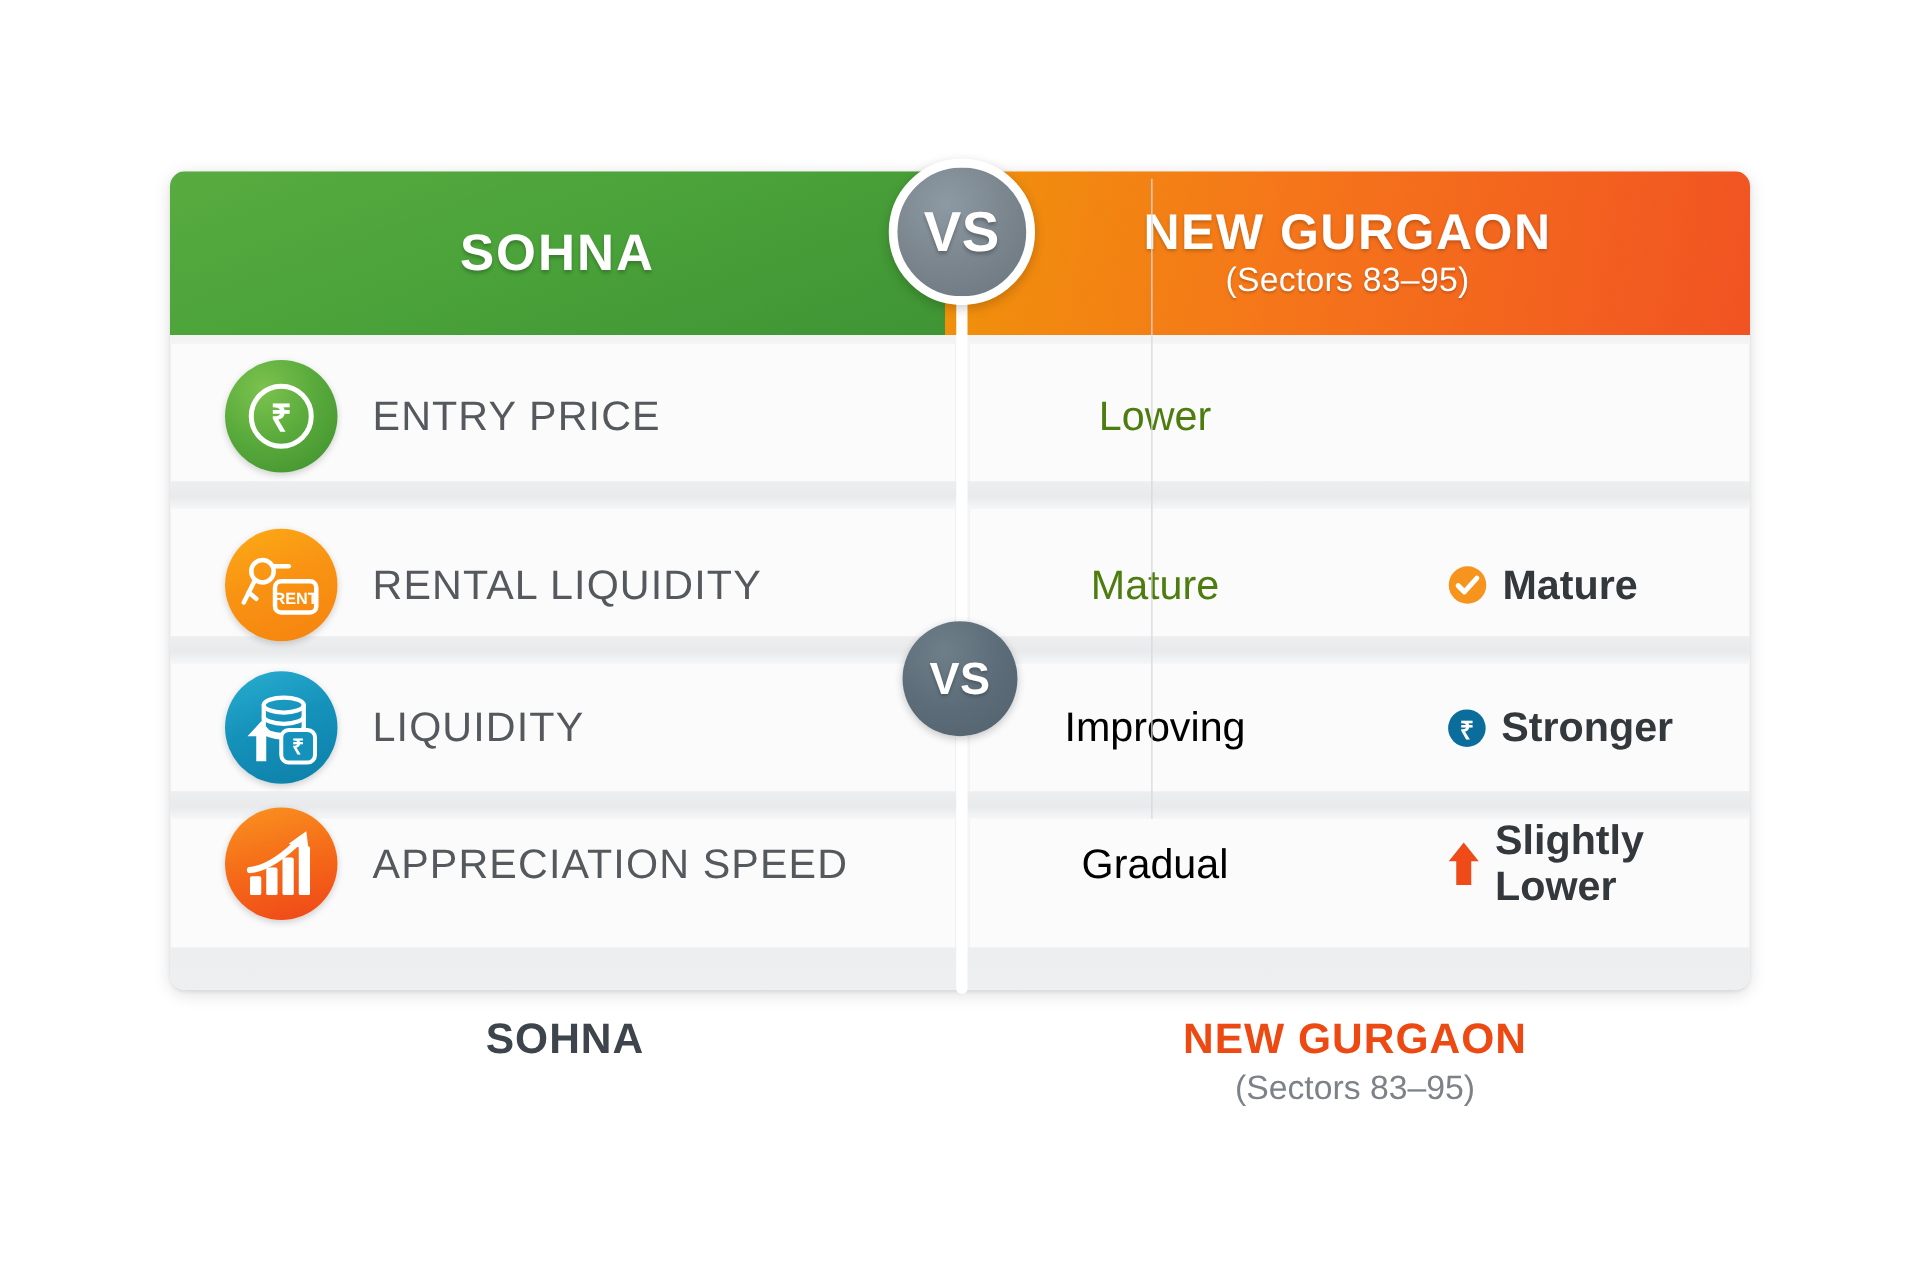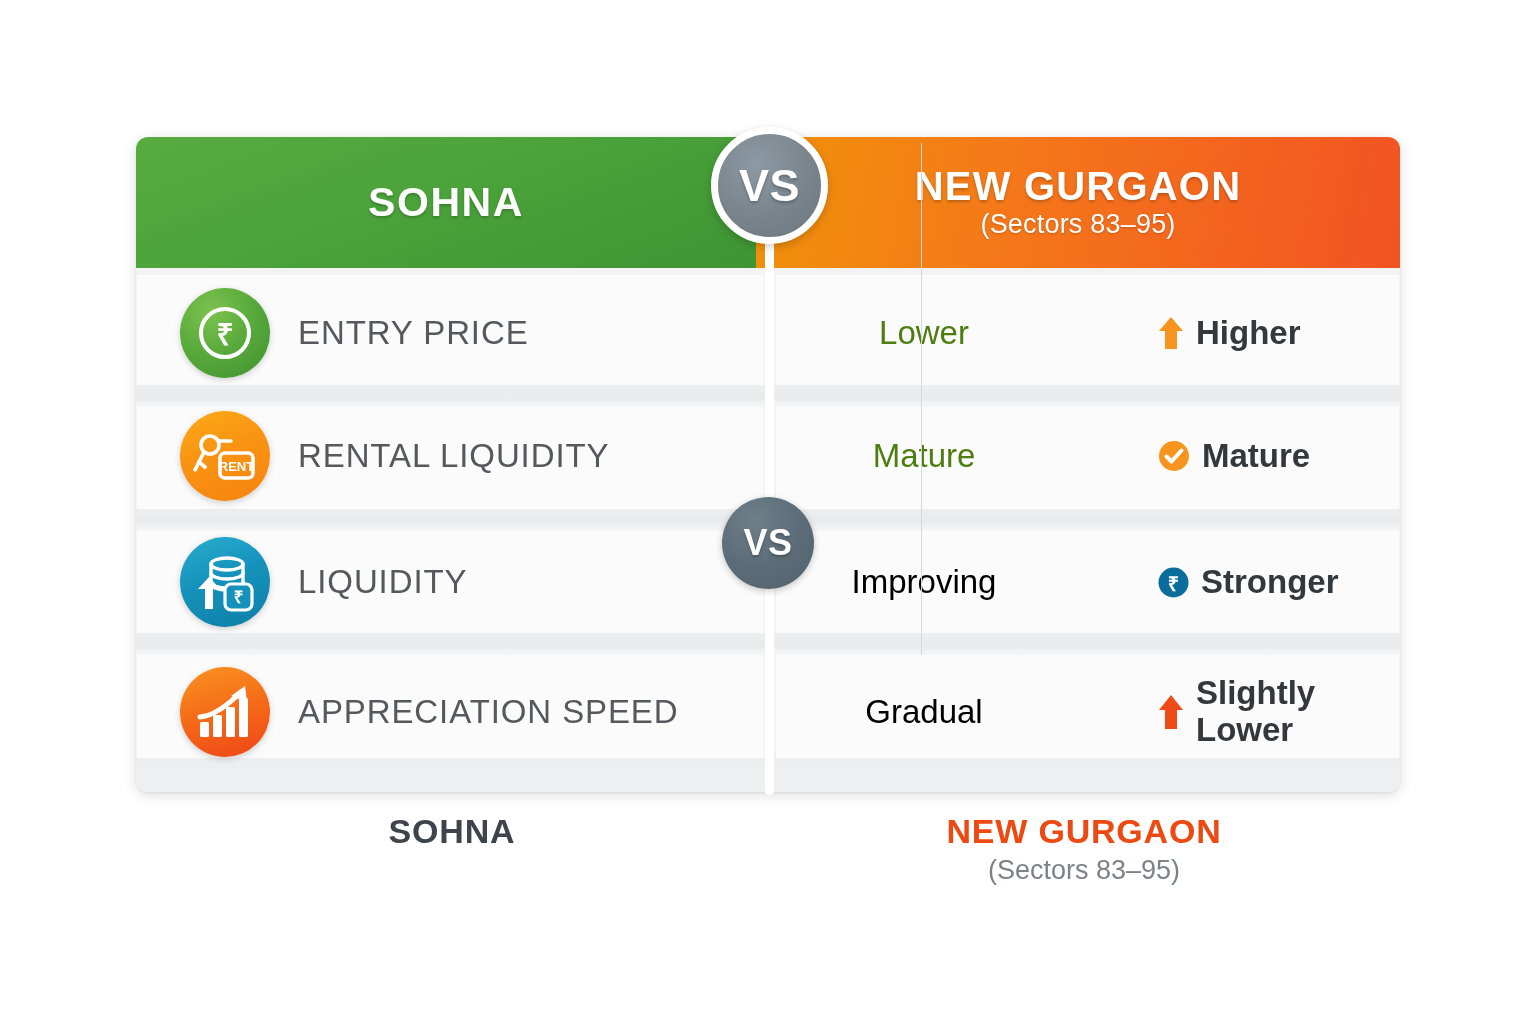--- a/index.html
+++ b/index.html
@@ -116,23 +116,23 @@
 
   .rows { position: absolute; left: 0; top: 0; width: 1264px; height: 524px; }
 
   .row {
     position: absolute;
     left: 0;
     width: 1264px;
     height: 104px;
   }
   .row.r0 { top: 13px; }
-  .row.r1 { top: 136px; text-align: center; }
+  .row.r1 { top: 148px; text-align: center; }
   .row.r2 { top: 262px; }
-  .row.r3 { top: 392px; }
+  .row.r3 { top: 371px; }
 
   .sep {
     position: absolute;
     left: 0;
     width: 1264px;
     height: 22px;
     background: linear-gradient(180deg,#eceef0 0%, #e8eaec 55%, #f5f6f7 100%);
   }
   .sep.s0 { top: 117px; }
   .sep.s1 { top: 241px; }
@@ -318,28 +318,20 @@
             <div class="icon-circle ic-green">
               <svg width="62" height="62" viewBox="0 0 62 62">
                 <circle cx="31" cy="31" r="24" fill="none" stroke="#ffffff" stroke-width="4"></circle>
                 <text x="31" y="43" font-family="'Liberation Sans',sans-serif" font-size="30" font-weight="bold" fill="#ffffff" text-anchor="middle">₹</text>
               </svg>
             </div>
             <div class="label-text">ENTRY PRICE</div>
           </div>
           <div class="val-a">
             <div class="vtxt green">Lower</div>
-          </div>
-          <div class="val-b">
-            <span class="mk">
-              <svg width="26" height="34" viewBox="0 0 26 34">
-                  <path d="M13 1 L25 15 L19 15 L19 33 L7 33 L7 15 L1 15 Z" fill="#f7941d"></path>
-                </svg>
-            </span>
-            <span class="vtxt bold-gray">Higher</span>
           </div>
         </div>
 
         <div class="row r1">
           <div class="label-cell">
             <div class="icon-circle ic-orange">
               <svg width="64" height="60" viewBox="0 0 64 60">
                 <g fill="none" stroke="#ffffff" stroke-width="3.6" stroke-linecap="round" stroke-linejoin="round">
                   <circle cx="17" cy="19" r="9"></circle>
                   <path d="M11 26 L2 44"></path>

